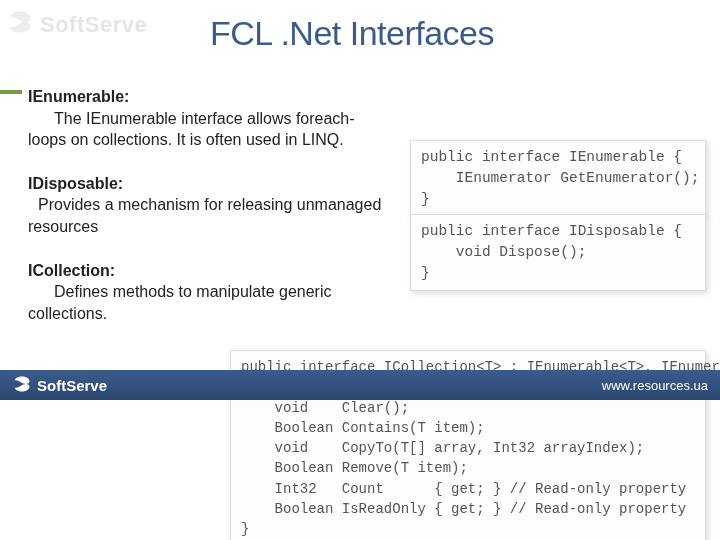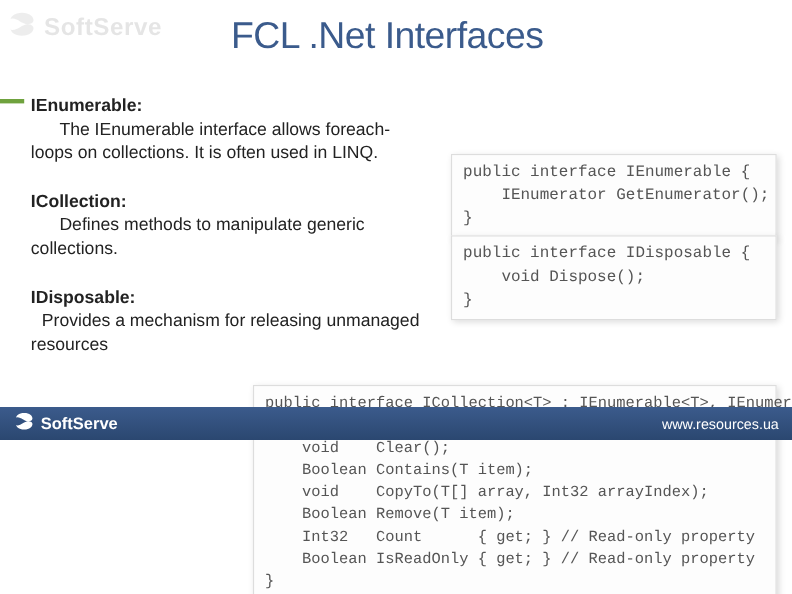--- a/index.html
+++ b/index.html
@@ -36,26 +36,26 @@
 
   <h1 class="title">FCL .Net Interfaces</h1>
   <div class="accent-line"></div>
 
   <div class="body-text">
     <div class="section">
       <div class="heading">IEnumerable:</div>
       <div class="desc">The IEnumerable interface allows foreach-loops on collections. It is often used in LINQ.</div>
     </div>
     <div class="section">
+      <div class="heading">IDisposable:</div>
+      <div class="desc" style="text-indent:10px">Provides a mechanism for releasing unmanaged resources</div>
+    </div>
+    <div class="section">
       <div class="heading">ICollection:</div>
       <div class="desc">Defines methods to manipulate generic collections.</div>
-    </div>
-    <div class="section">
-      <div class="heading">IDisposable:</div>
-      <div class="desc" style="text-indent:10px">Provides a mechanism for releasing unmanaged resources</div>
     </div>
   </div>
 
   <div class="codebox code1">public interface IEnumerable {
     IEnumerator GetEnumerator();
 }</div>
   <div class="codebox code2">public interface IDisposable {
     void Dispose();
 }</div>
   <div class="codebox code3">public interface ICollection&lt;T&gt; : IEnumerable&lt;T&gt;, IEnumerable {

